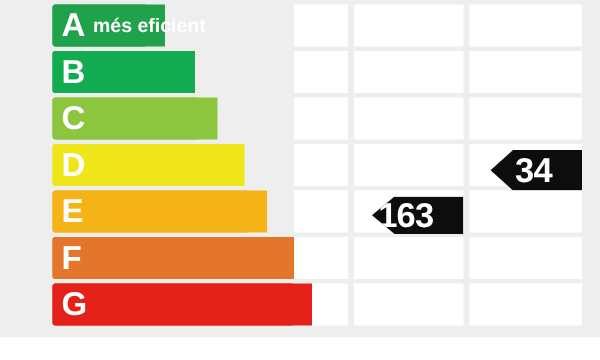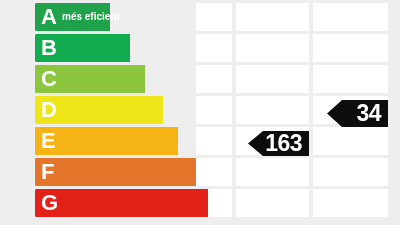--- a/index.html
+++ b/index.html
@@ -75,41 +75,41 @@
     font-weight: bold;
     line-height: 1;
     font-family: "Liberation Sans", sans-serif;
   }
   .bar-note {
     position: absolute;
     left: 27px;
     top: 50%;
     transform: translateY(-50%);
     color: #ffffff;
-    font-size: 10px;
+    font-size: 13px;
     font-weight: bold;
     line-height: 1;
     white-space: nowrap;
     font-family: "Liberation Sans", sans-serif;
   }
 
   
   .badges-layer {
     position: absolute;
     inset: 0;
     z-index: 3;
   }
   .value-badge {
     position: absolute;
     background: #0d0d0d;
     color: #ffffff;
     display: flex;
     align-items: center;
     justify-content: flex-end;
-    padding-right: 7px;
+    padding-right: 20px;
     box-sizing: border-box;
     clip-path: polygon(0 50%, 15px 0, 100% 0, 100% 100%, 15px 100%);
     font-size: 23px;
     font-weight: bold;
     line-height: 1;
     letter-spacing: -0.5px;
     font-family: "Liberation Sans", sans-serif;
   }
 </style>
 </head>

